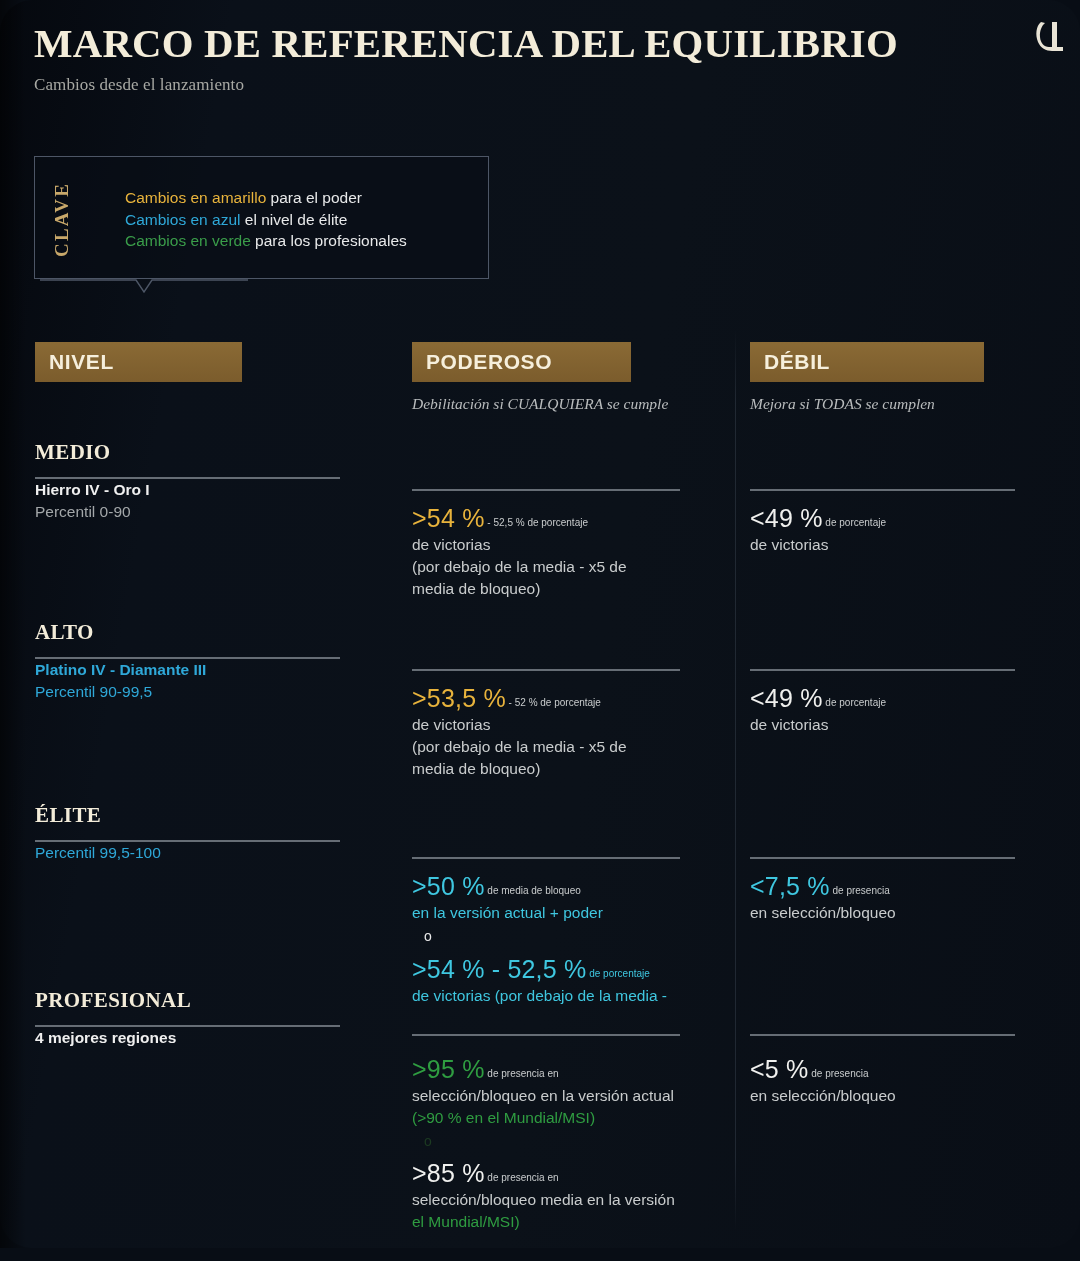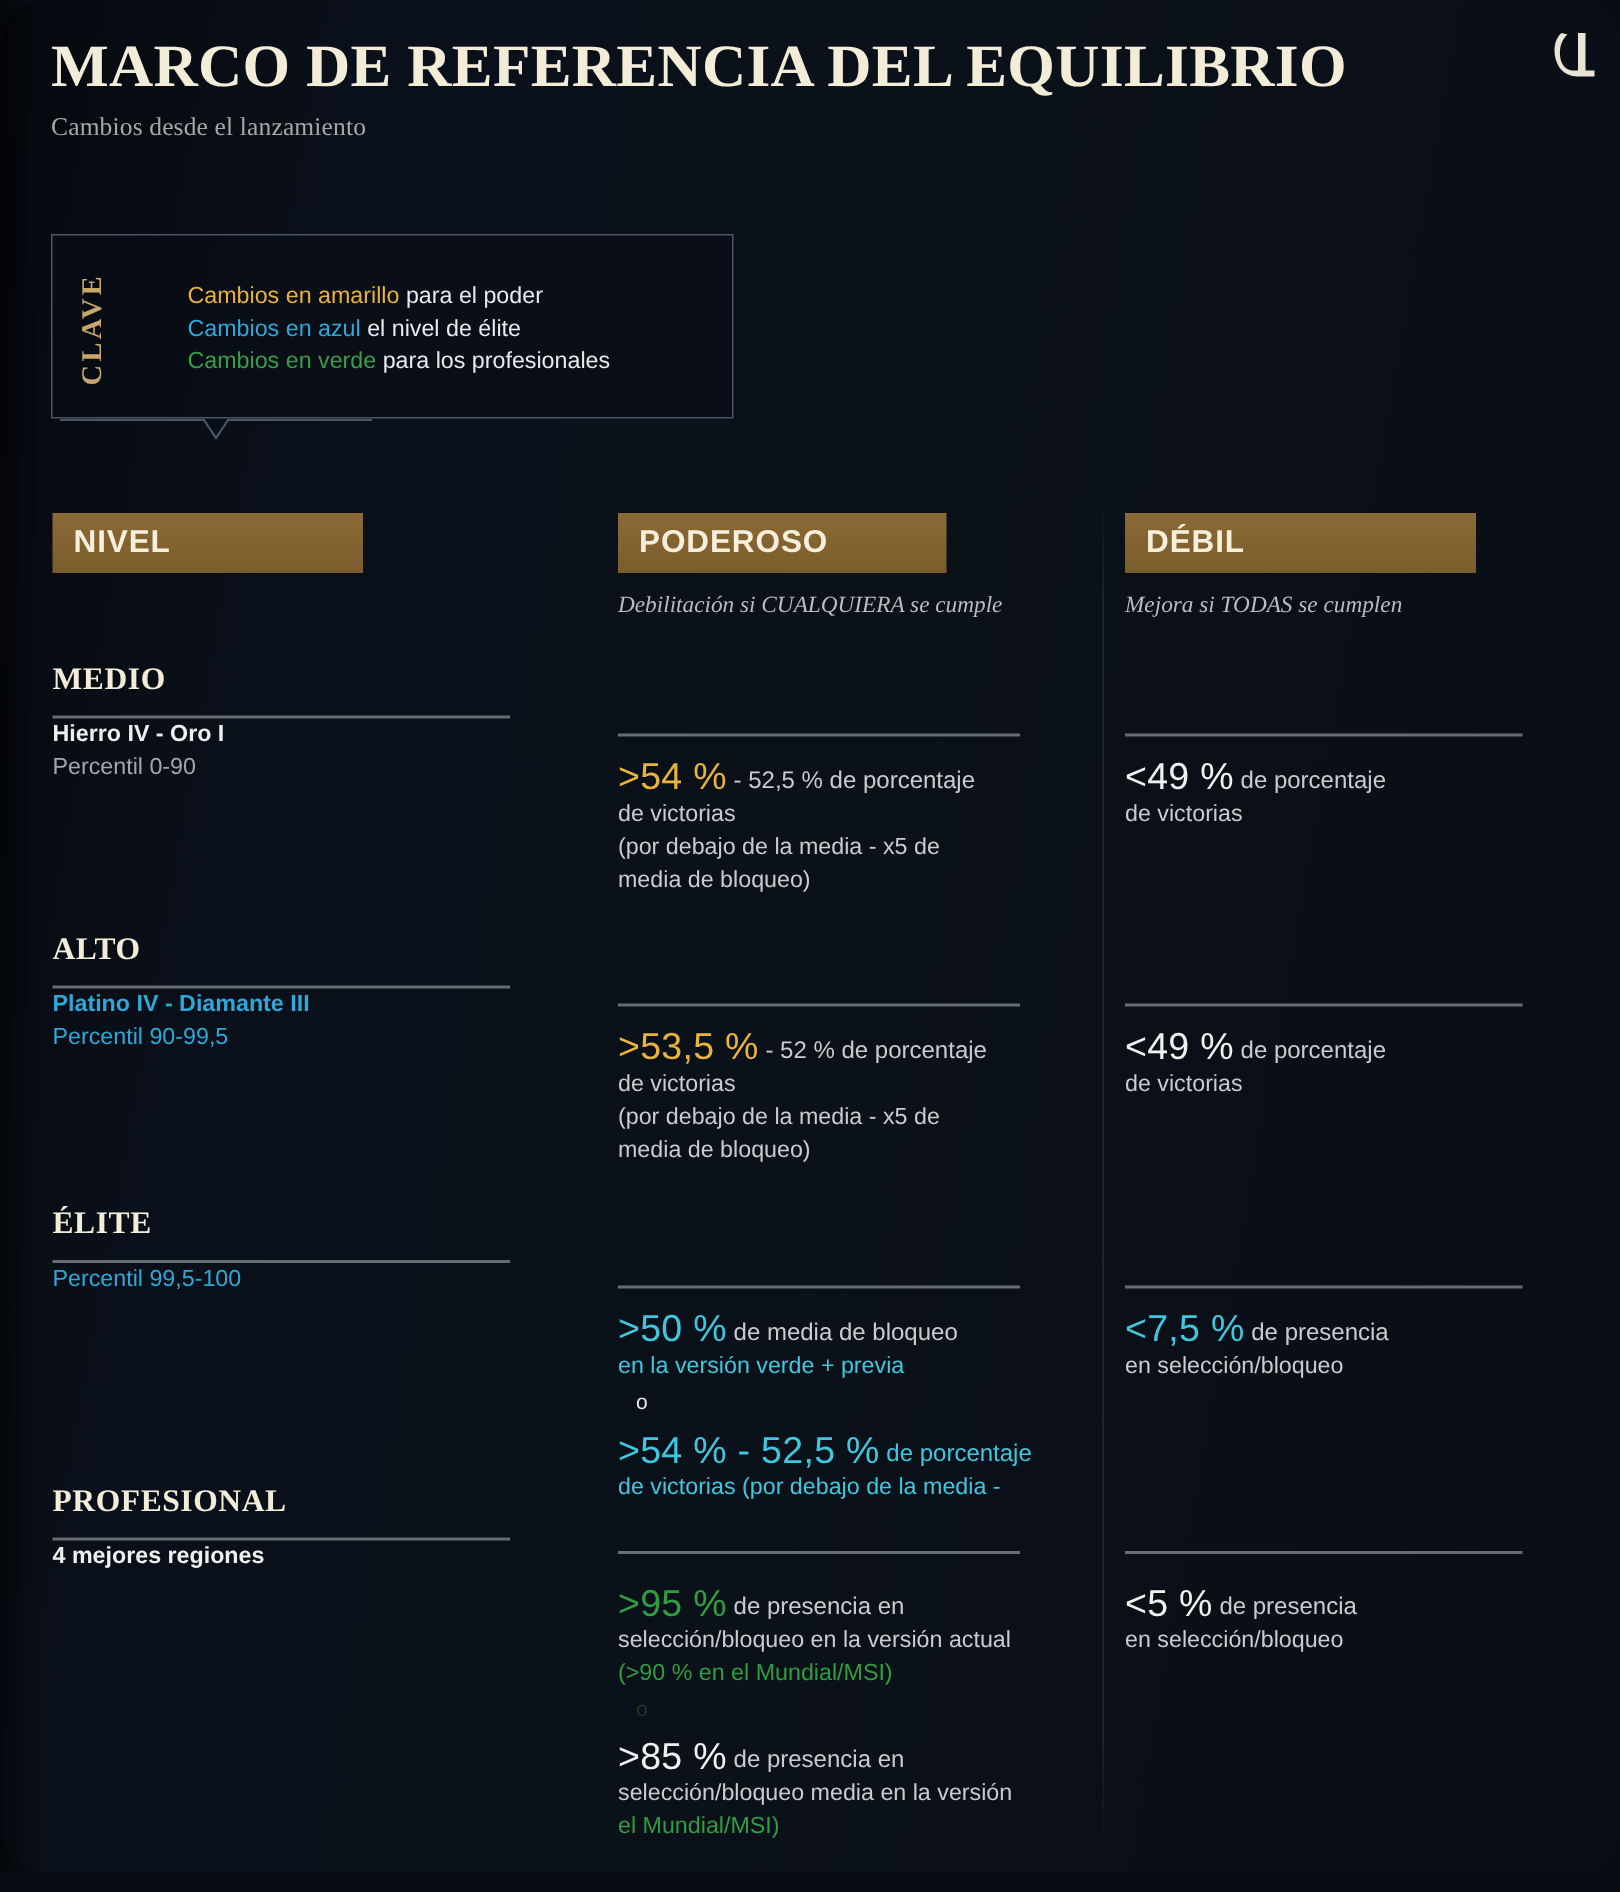--- a/index.html
+++ b/index.html
@@ -182,21 +182,21 @@
     font-size: 25px;
     line-height: 26px;
     letter-spacing: .2px;
     vertical-align: -1px;
   }
   .big.yellow { color: #e8b33c; }
   .big.white  { color: #f0f0ee; }
   .big.cyan   { color: #3fc7e0; }
   .big.green  { color: #2f9d41; }
 
-  .small-tail { font-size: 16px; color: #c9cccd; }
+  .small-tail { font-size: 10px; color: #c9cccd; }
   .t-cyan  { color: #3fc7e0; }
   .t-green { color: #2f9d41; }
   .t-grey  { color: #c9cccd; }
 
   .or-sep {
     font-size: 14px;
     color: #eaeaea;
     padding-left: 12px;
     margin-top: 1px;
   }
@@ -303,21 +303,21 @@
     <div class="tier-name">ÉLITE</div>
     <div class="rule c1"></div>
     <div class="tier-sub blue">
       <div class="muted">Percentil 99,5-100</div>
     </div>
   </div>
   <div class="col2" style="top:845px;">
     <div class="rule c2"></div>
     <div class="metric" style="margin-top:14px;">
       <span class="big cyan">&gt;50 %</span><span class="small-tail t-grey"> de media de bloqueo</span>
-      <div class="t-cyan">en la versión verde + previa</div>
+      <div class="t-cyan">en la versión actual + poder</div>
       <div class="or-sep">o</div>
     </div>
     <div class="metric" style="margin-top:9px;">
       <span class="big cyan">&gt;54 % - 52,5 %</span><span class="small-tail t-cyan"> de porcentaje</span>
       <div class="t-cyan">de victorias (por debajo de la media -</div>
     </div>
   </div>
   <div class="col3" style="top:845px;">
     <div class="rule c3"></div>
     <div class="metric" style="margin-top:14px;">

